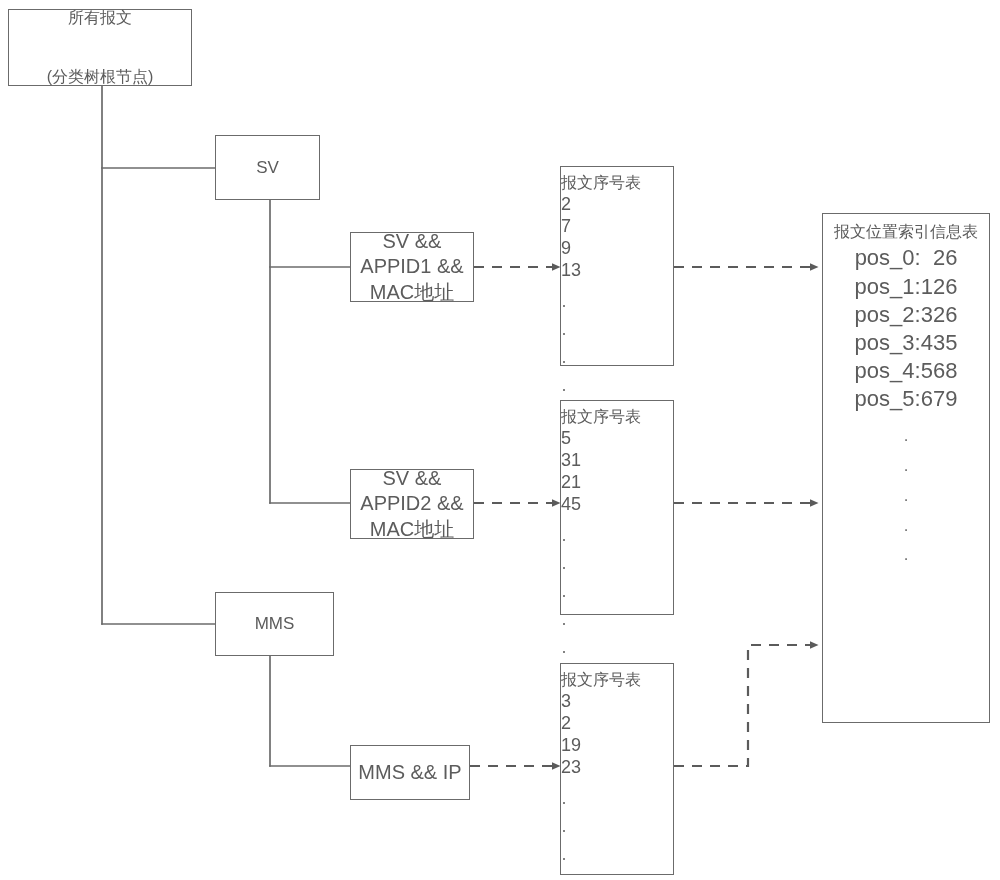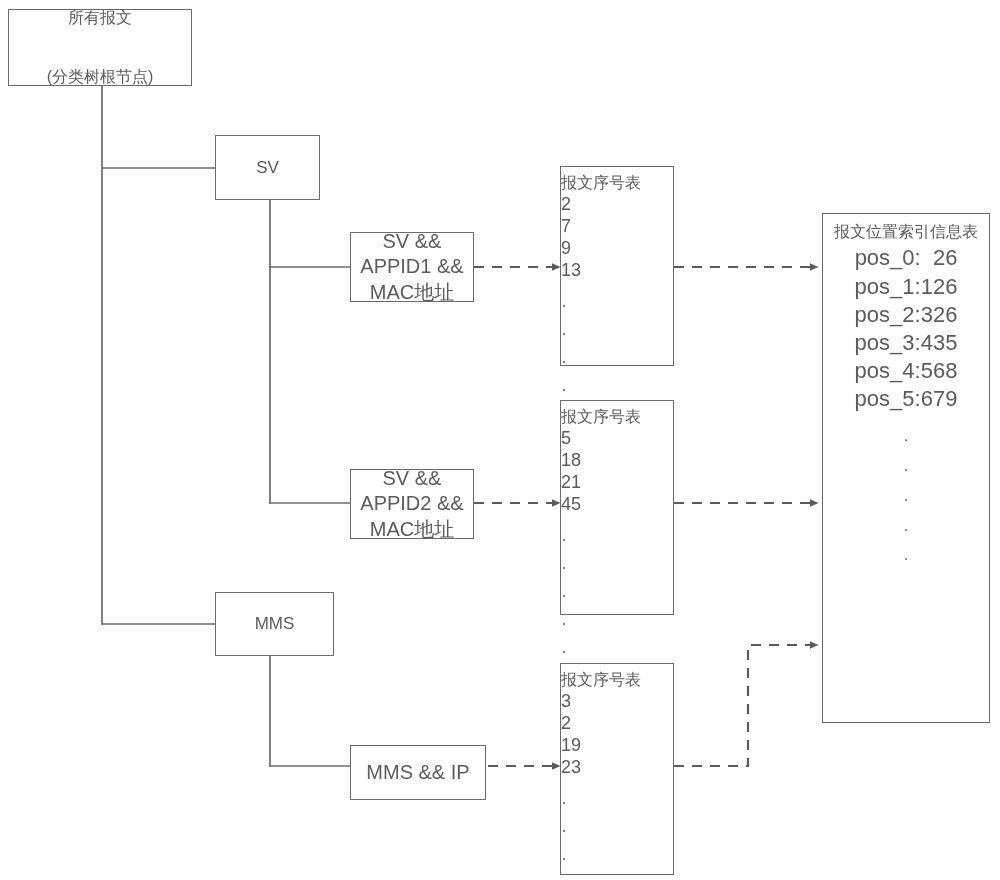--- a/index.html
+++ b/index.html
@@ -157,21 +157,21 @@
     <span class="line">APPID1 &amp;&amp;</span>
     <span class="line">MAC地址</span>
   </div>
 
   <div class="node filter-node" style="left:350px; top:469px; width:124px; height:70px;">
     <span class="line">SV &amp;&amp;</span>
     <span class="line">APPID2 &amp;&amp;</span>
     <span class="line">MAC地址</span>
   </div>
 
-  <div class="node filter-node" style="left:350px; top:745px; width:136px; height:55px;">
+  <div class="node filter-node" style="left:350px; top:745px; width:120px; height:55px;">
     <span class="line">MMS &amp;&amp; IP</span>
   </div>
 
   <div class="node list-node" style="left:560px; top:166px; width:114px; height:200px;">
     <span class="title">报文序号表</span>
     <span class="val">2</span>
     <span class="val">7</span>
     <span class="val">9</span>
     <span class="val">13</span>
     <span class="dots">
@@ -179,21 +179,21 @@
       <span>·</span>
       <span>·</span>
       <span>·</span>
       <span>·</span>
     </span>
   </div>
 
   <div class="node list-node" style="left:560px; top:400px; width:114px; height:215px;">
     <span class="title">报文序号表</span>
     <span class="val">5</span>
-    <span class="val">18</span>
+    <span class="val">31</span>
     <span class="val">21</span>
     <span class="val">45</span>
     <span class="dots">
       <span>·</span>
       <span>·</span>
       <span>·</span>
       <span>·</span>
       <span>·</span>
     </span>
   </div>

